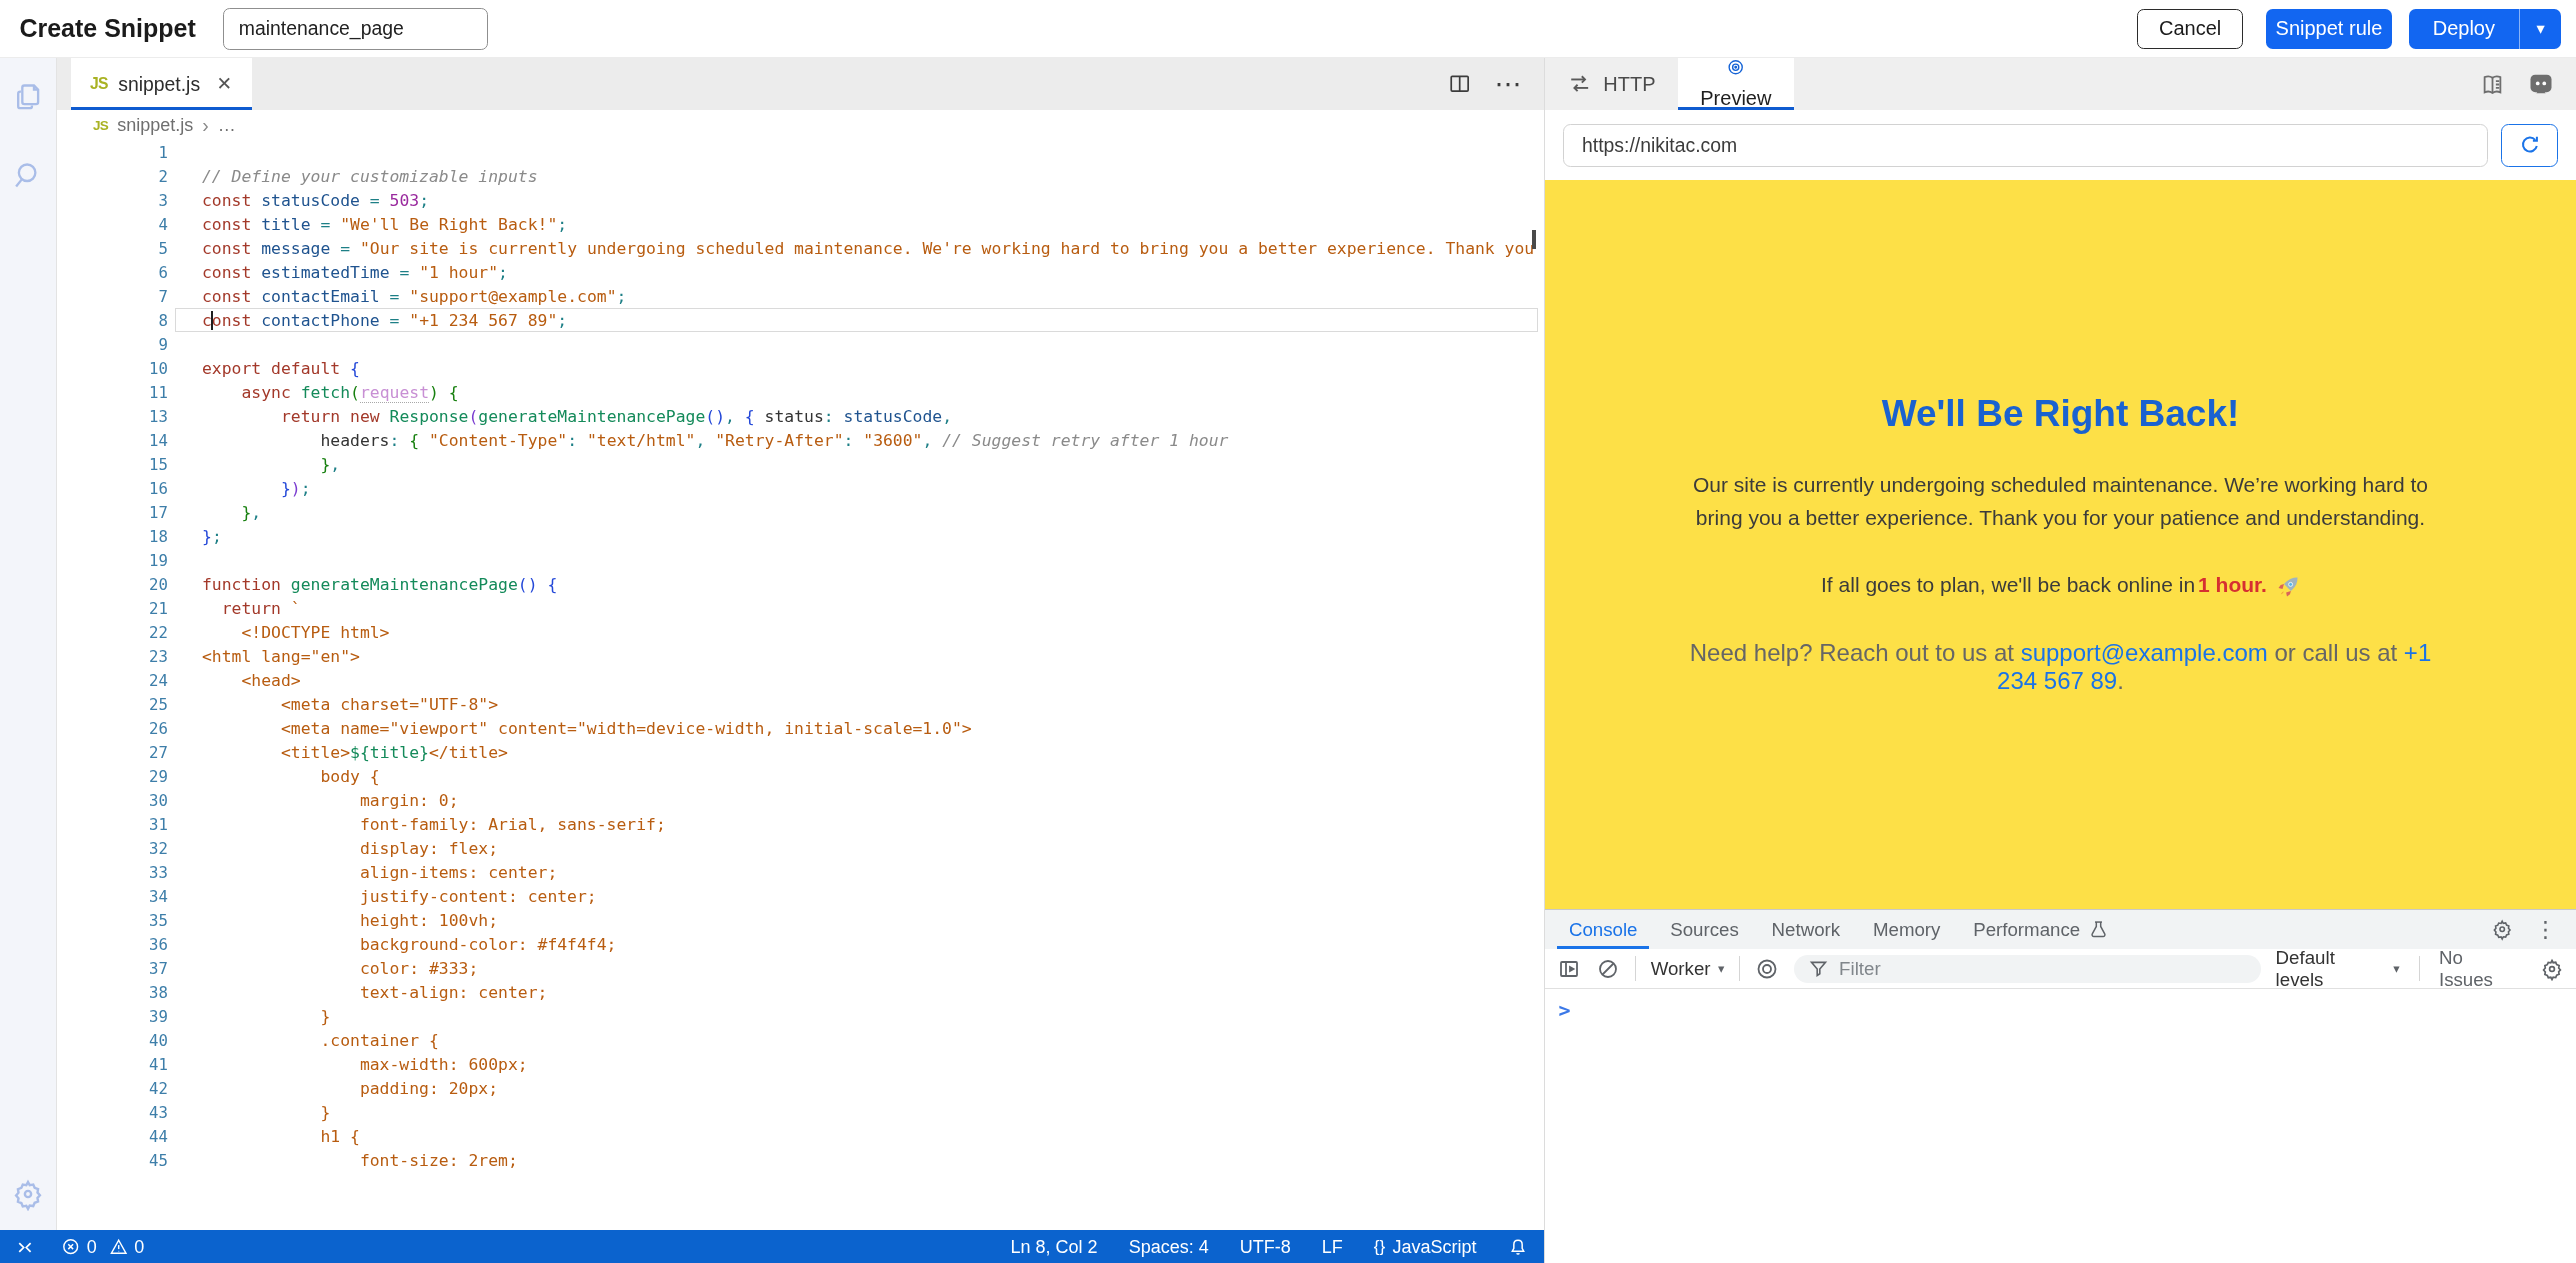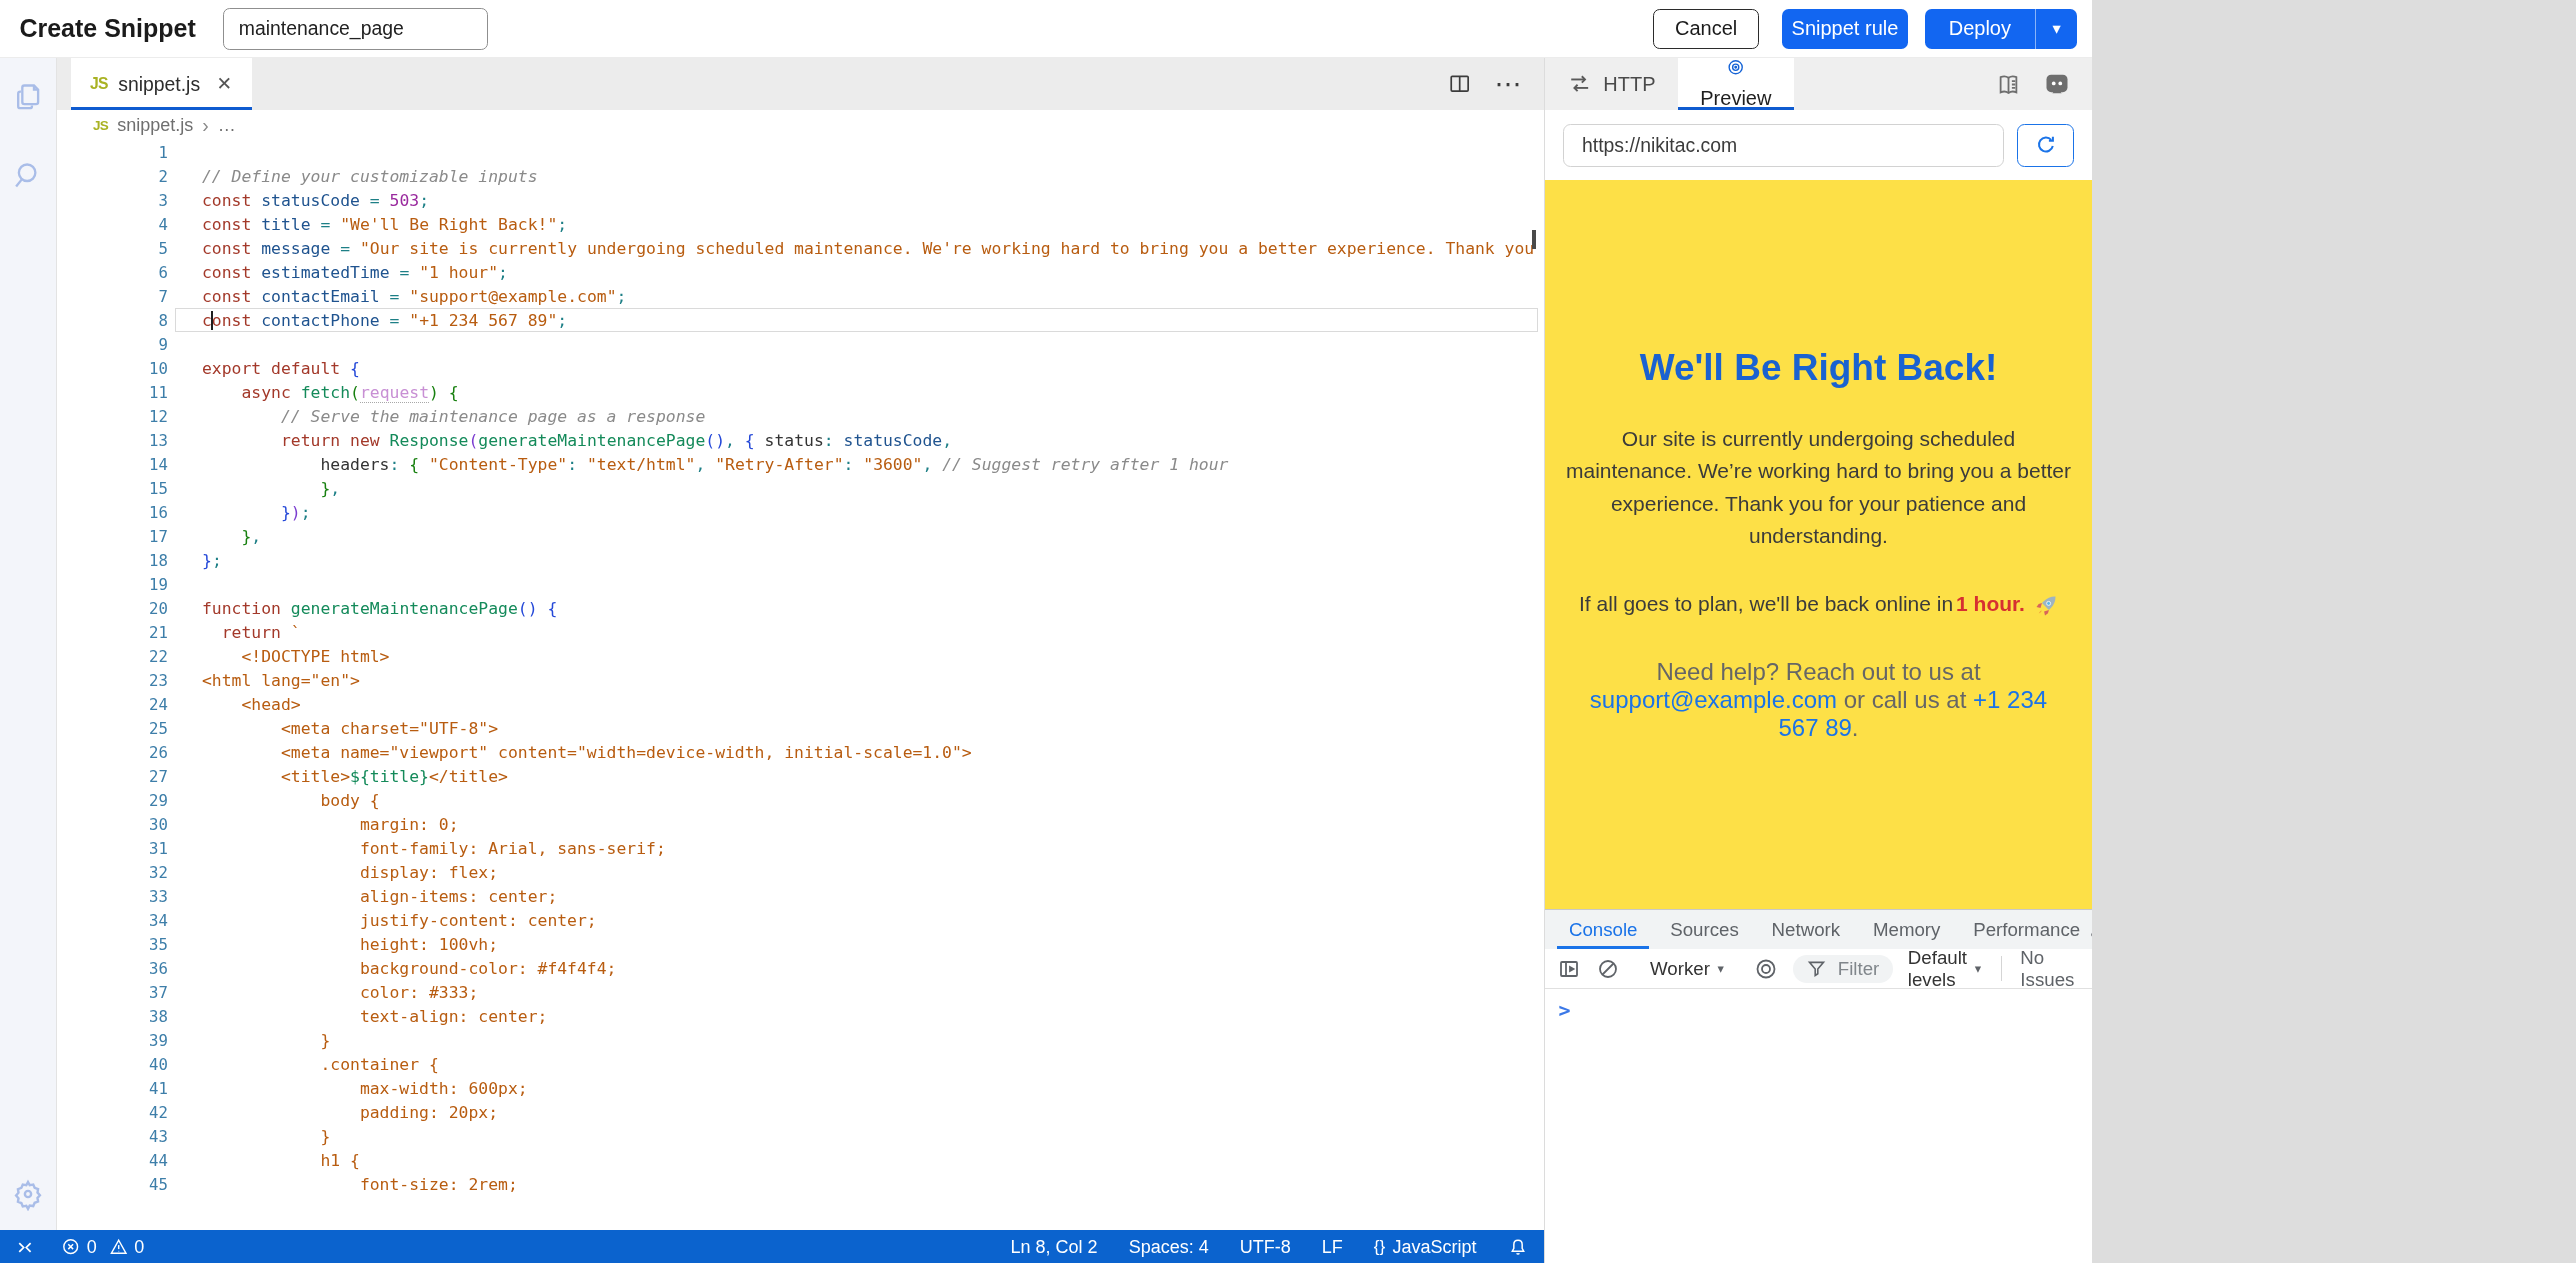--- a/index.html
+++ b/index.html
@@ -1,18 +1,18 @@
 <!DOCTYPE html>
 <html style="font-size:12px"><head>
 <meta charset="utf-8">
 <style>
   * { box-sizing: border-box; }
   html,body { margin:0; padding:0; background:#ddd; }
   .app {
-    width:2092px; height:1263px; position:relative; overflow:hidden;
+    width:2576px; height:1263px; position:relative; overflow:hidden;
     background:#fff; font-family:"Liberation Sans", sans-serif; color:#1f1f1f;
   }
   
   .topbar { height:58px; display:flex; align-items:center; padding:0 15px 0 19.4px; background:#fff; border-bottom:0.7px solid #ececec; }
   .tb-title { font-size:25px; font-weight:700; color:#1b1b1b; margin-right:27px; white-space:nowrap; }
   .name-input { width:265px; height:42px; border:1.5px solid #8f8f8f; border-radius:6.7px; font-size:19.4px; padding:0 15px; color:#222; font-family:"Liberation Sans",sans-serif; outline:none; background:#fff; }
   .tb-spacer { flex:1; }
   .btn { height:40px; border-radius:6.7px; font-size:20px; display:flex; align-items:center; justify-content:center; cursor:pointer; font-family:"Liberation Sans",sans-serif; }
   .btn-cancel { background:#fff; border:1.5px solid #2b2b2b; color:#1b1b1b; padding:0 21px; margin-right:22.4px; }
   .btn-blue { background:#1266f1; border:none; color:#fff; }
@@ -178,21 +178,20 @@
                 <div class="line"><span class="ln">2</span><span class="lc"><span class="tk-cm">// Define your customizable inputs</span></span></div>
                 <div class="line"><span class="ln">3</span><span class="lc"><span class="tk-k">const</span><span class="tk-pl"> </span><span class="tk-v">statusCode</span><span class="tk-pl"> </span><span class="tk-op">=</span><span class="tk-pl"> </span><span class="tk-n">503</span><span class="tk-op">;</span></span></div>
                 <div class="line"><span class="ln">4</span><span class="lc"><span class="tk-k">const</span><span class="tk-pl"> </span><span class="tk-v">title</span><span class="tk-pl"> </span><span class="tk-op">=</span><span class="tk-pl"> </span><span class="tk-s">"We'll Be Right Back!"</span><span class="tk-op">;</span></span></div>
                 <div class="line"><span class="ln">5</span><span class="lc"><span class="tk-k">const</span><span class="tk-pl"> </span><span class="tk-v">message</span><span class="tk-pl"> </span><span class="tk-op">=</span><span class="tk-pl"> </span><span class="tk-s">"Our site is currently undergoing scheduled maintenance. We're working hard to bring you a better experience. Thank you for your patience and understanding."</span></span></div>
                 <div class="line"><span class="ln">6</span><span class="lc"><span class="tk-k">const</span><span class="tk-pl"> </span><span class="tk-v">estimatedTime</span><span class="tk-pl"> </span><span class="tk-op">=</span><span class="tk-pl"> </span><span class="tk-s">"1 hour"</span><span class="tk-op">;</span></span></div>
                 <div class="line"><span class="ln">7</span><span class="lc"><span class="tk-k">const</span><span class="tk-pl"> </span><span class="tk-v">contactEmail</span><span class="tk-pl"> </span><span class="tk-op">=</span><span class="tk-pl"> </span><span class="tk-s">"support@example.com"</span><span class="tk-op">;</span></span></div>
                 <div class="line current"><span class="ln">8</span><span class="lc"><span class="tk-k">const</span><span class="tk-pl"> </span><span class="tk-v">contactPhone</span><span class="tk-pl"> </span><span class="tk-op">=</span><span class="tk-pl"> </span><span class="tk-s">"+1 234 567 89"</span><span class="tk-op">;</span></span><span class="caret" style="left: 154px;"></span></div>
                 <div class="line"><span class="ln">9</span><span class="lc"></span></div>
                 <div class="line"><span class="ln">10</span><span class="lc"><span class="tk-k">export</span><span class="tk-pl"> </span><span class="tk-k">default</span><span class="tk-pl"> </span><span class="tk-bb">{</span></span></div>
                 <div class="line"><span class="ln">11</span><span class="lc"><span class="tk-pl">    </span><span class="tk-k">async</span><span class="tk-pl"> </span><span class="tk-fn">fetch</span><span class="tk-bg">(</span><span class="tk-pr">request</span><span class="tk-bg">)</span><span class="tk-pl"> </span><span class="tk-bg">{</span></span></div>
-                <div class="line"><span class="ln">12</span><span class="lc"><span class="tk-pl">        </span><span class="tk-cm">// Serve the maintenance page as a response</span></span></div>
                 <div class="line"><span class="ln">13</span><span class="lc"><span class="tk-pl">        </span><span class="tk-k">return</span><span class="tk-pl"> </span><span class="tk-k">new</span><span class="tk-pl"> </span><span class="tk-fn">Response</span><span class="tk-bp">(</span><span class="tk-fn">generateMaintenancePage</span><span class="tk-bb">()</span><span class="tk-op">,</span><span class="tk-pl"> </span><span class="tk-bb">{</span><span class="tk-pl"> status</span><span class="tk-op">:</span><span class="tk-pl"> </span><span class="tk-v">statusCode</span><span class="tk-op">,</span></span></div>
                 <div class="line"><span class="ln">14</span><span class="lc"><span class="tk-pl">            headers</span><span class="tk-op">:</span><span class="tk-pl"> </span><span class="tk-bg">{</span><span class="tk-pl"> </span><span class="tk-s">"Content-Type"</span><span class="tk-op">:</span><span class="tk-pl"> </span><span class="tk-s">"text/html"</span><span class="tk-op">,</span><span class="tk-pl"> </span><span class="tk-s">"Retry-After"</span><span class="tk-op">:</span><span class="tk-pl"> </span><span class="tk-s">"3600"</span><span class="tk-op">,</span><span class="tk-pl"> </span><span class="tk-cm">// Suggest retry after 1 hour</span></span></div>
                 <div class="line"><span class="ln">15</span><span class="lc"><span class="tk-pl">            </span><span class="tk-bg">}</span><span class="tk-op">,</span></span></div>
                 <div class="line"><span class="ln">16</span><span class="lc"><span class="tk-pl">        </span><span class="tk-bb">}</span><span class="tk-bp">)</span><span class="tk-op">;</span></span></div>
                 <div class="line"><span class="ln">17</span><span class="lc"><span class="tk-pl">    </span><span class="tk-bg">}</span><span class="tk-op">,</span></span></div>
                 <div class="line"><span class="ln">18</span><span class="lc"><span class="tk-bb">}</span><span class="tk-op">;</span></span></div>
                 <div class="line"><span class="ln">19</span><span class="lc"></span></div>
                 <div class="line"><span class="ln">20</span><span class="lc"><span class="tk-k">function</span><span class="tk-pl"> </span><span class="tk-fn">generateMaintenancePage</span><span class="tk-bb">()</span><span class="tk-pl"> </span><span class="tk-bb">{</span></span></div>
                 <div class="line"><span class="ln">21</span><span class="lc"><span class="tk-pl">  </span><span class="tk-k">return</span><span class="tk-pl"> </span><span class="tk-s">`</span></span></div>
                 <div class="line"><span class="ln">22</span><span class="lc"><span class="tk-s">    &lt;!DOCTYPE html&gt;</span></span></div>

